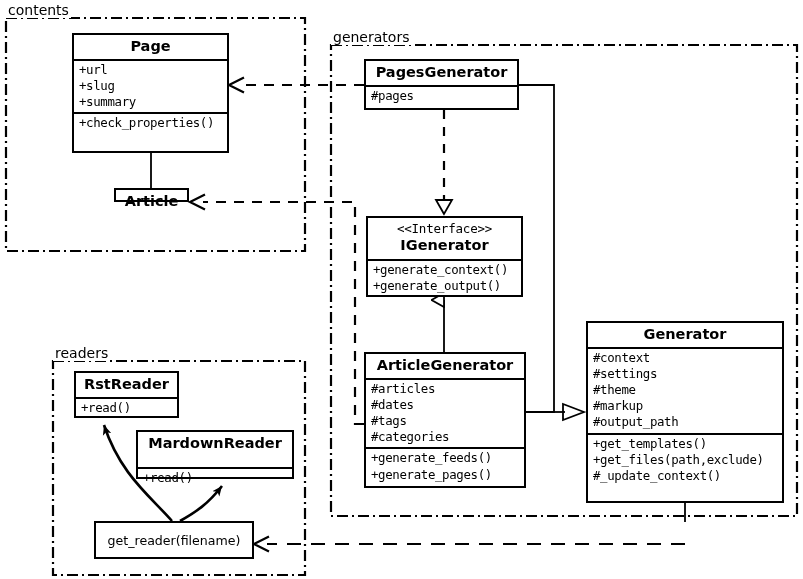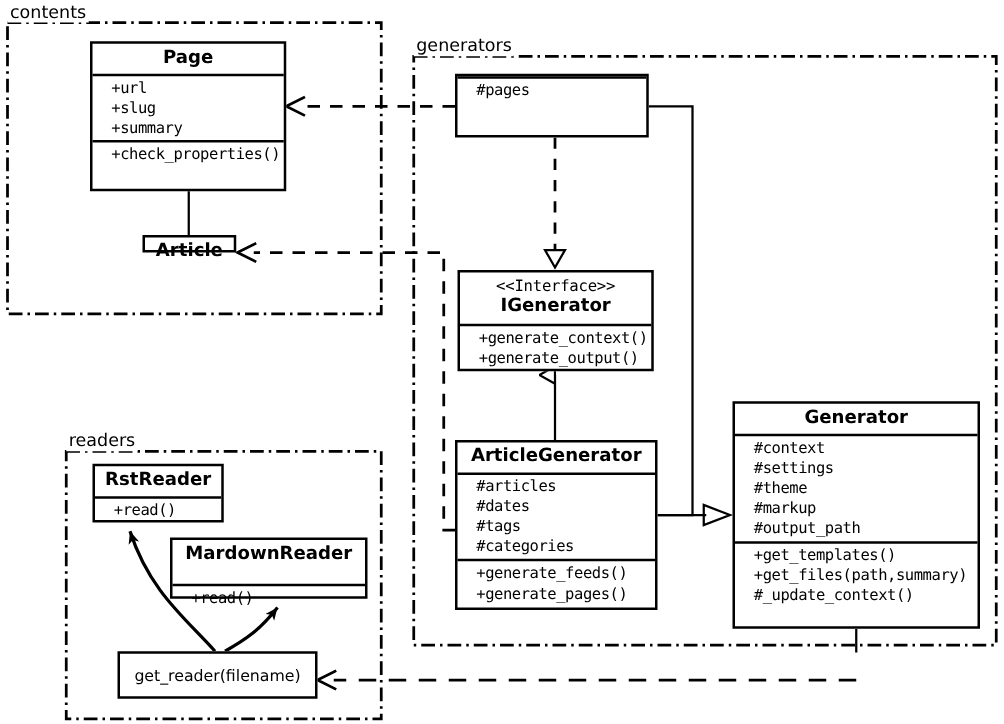--- a/index.html
+++ b/index.html
@@ -43,21 +43,21 @@
     display: block;
     font-weight: normal;
     font-size: 12.5px;
     font-family: "DejaVu Sans Mono", monospace;
     letter-spacing: -0.2px;
   }
   .uml-divider {
     border-top: 2px solid #000;
   }
   .uml-compartment {
-    padding: 1px 2px 2px 15px;
+    padding: 1px 2px 2px 5px;
   }
   .uml-compartment div {
     font-family: "DejaVu Sans Mono", monospace;
     font-size: 12.4px;
     line-height: 16.1px;
     white-space: pre;
     color: #000;
     letter-spacing: -0.35px;
   }
   
@@ -153,20 +153,21 @@
     <div class="uml-compartment uml-divider">
       <div>+check_properties()</div>
     </div>
   </div>
 
   <div class="uml-class" style="left:114px; top:188px; width:75px; height:14px;">
     <div class="uml-name" style="padding:3px 6px;">Article</div>
   </div>
 
   <div class="uml-class" style="left:364px; top:59px; width:155px; height:51px;">
+    <div class="uml-name" style="padding:3px 4px 4px 4px;">PagesGenerator</div>
     <div class="uml-compartment uml-divider">
       <div>#pages</div>
     </div>
   </div>
 
   <div class="uml-class" style="left:366px; top:216px; width:157px; height:81px;">
     <div class="uml-name" style="padding:4px 4px 5px 4px;">
       <span class="uml-stereotype">&lt;&lt;Interface&gt;&gt;</span>
       <span>IGenerator</span>
     </div>
@@ -194,21 +195,21 @@
     <div class="uml-name" style="padding:3px 4px 4px 4px;">Generator</div>
     <div class="uml-compartment uml-divider">
       <div>#context</div>
       <div>#settings</div>
       <div>#theme</div>
       <div>#markup</div>
       <div>#output_path</div>
     </div>
     <div class="uml-compartment uml-divider">
       <div>+get_templates()</div>
-      <div>+get_files(path,summary)</div>
+      <div>+get_files(path,exclude)</div>
       <div>#_update_context()</div>
     </div>
   </div>
 
   <div class="uml-class" style="left:74px; top:371px; width:105px; height:47px;">
     <div class="uml-name" style="padding:3px 4px 4px 4px;">RstReader</div>
     <div class="uml-compartment uml-divider">
       <div>+read()</div>
     </div>
   </div>

